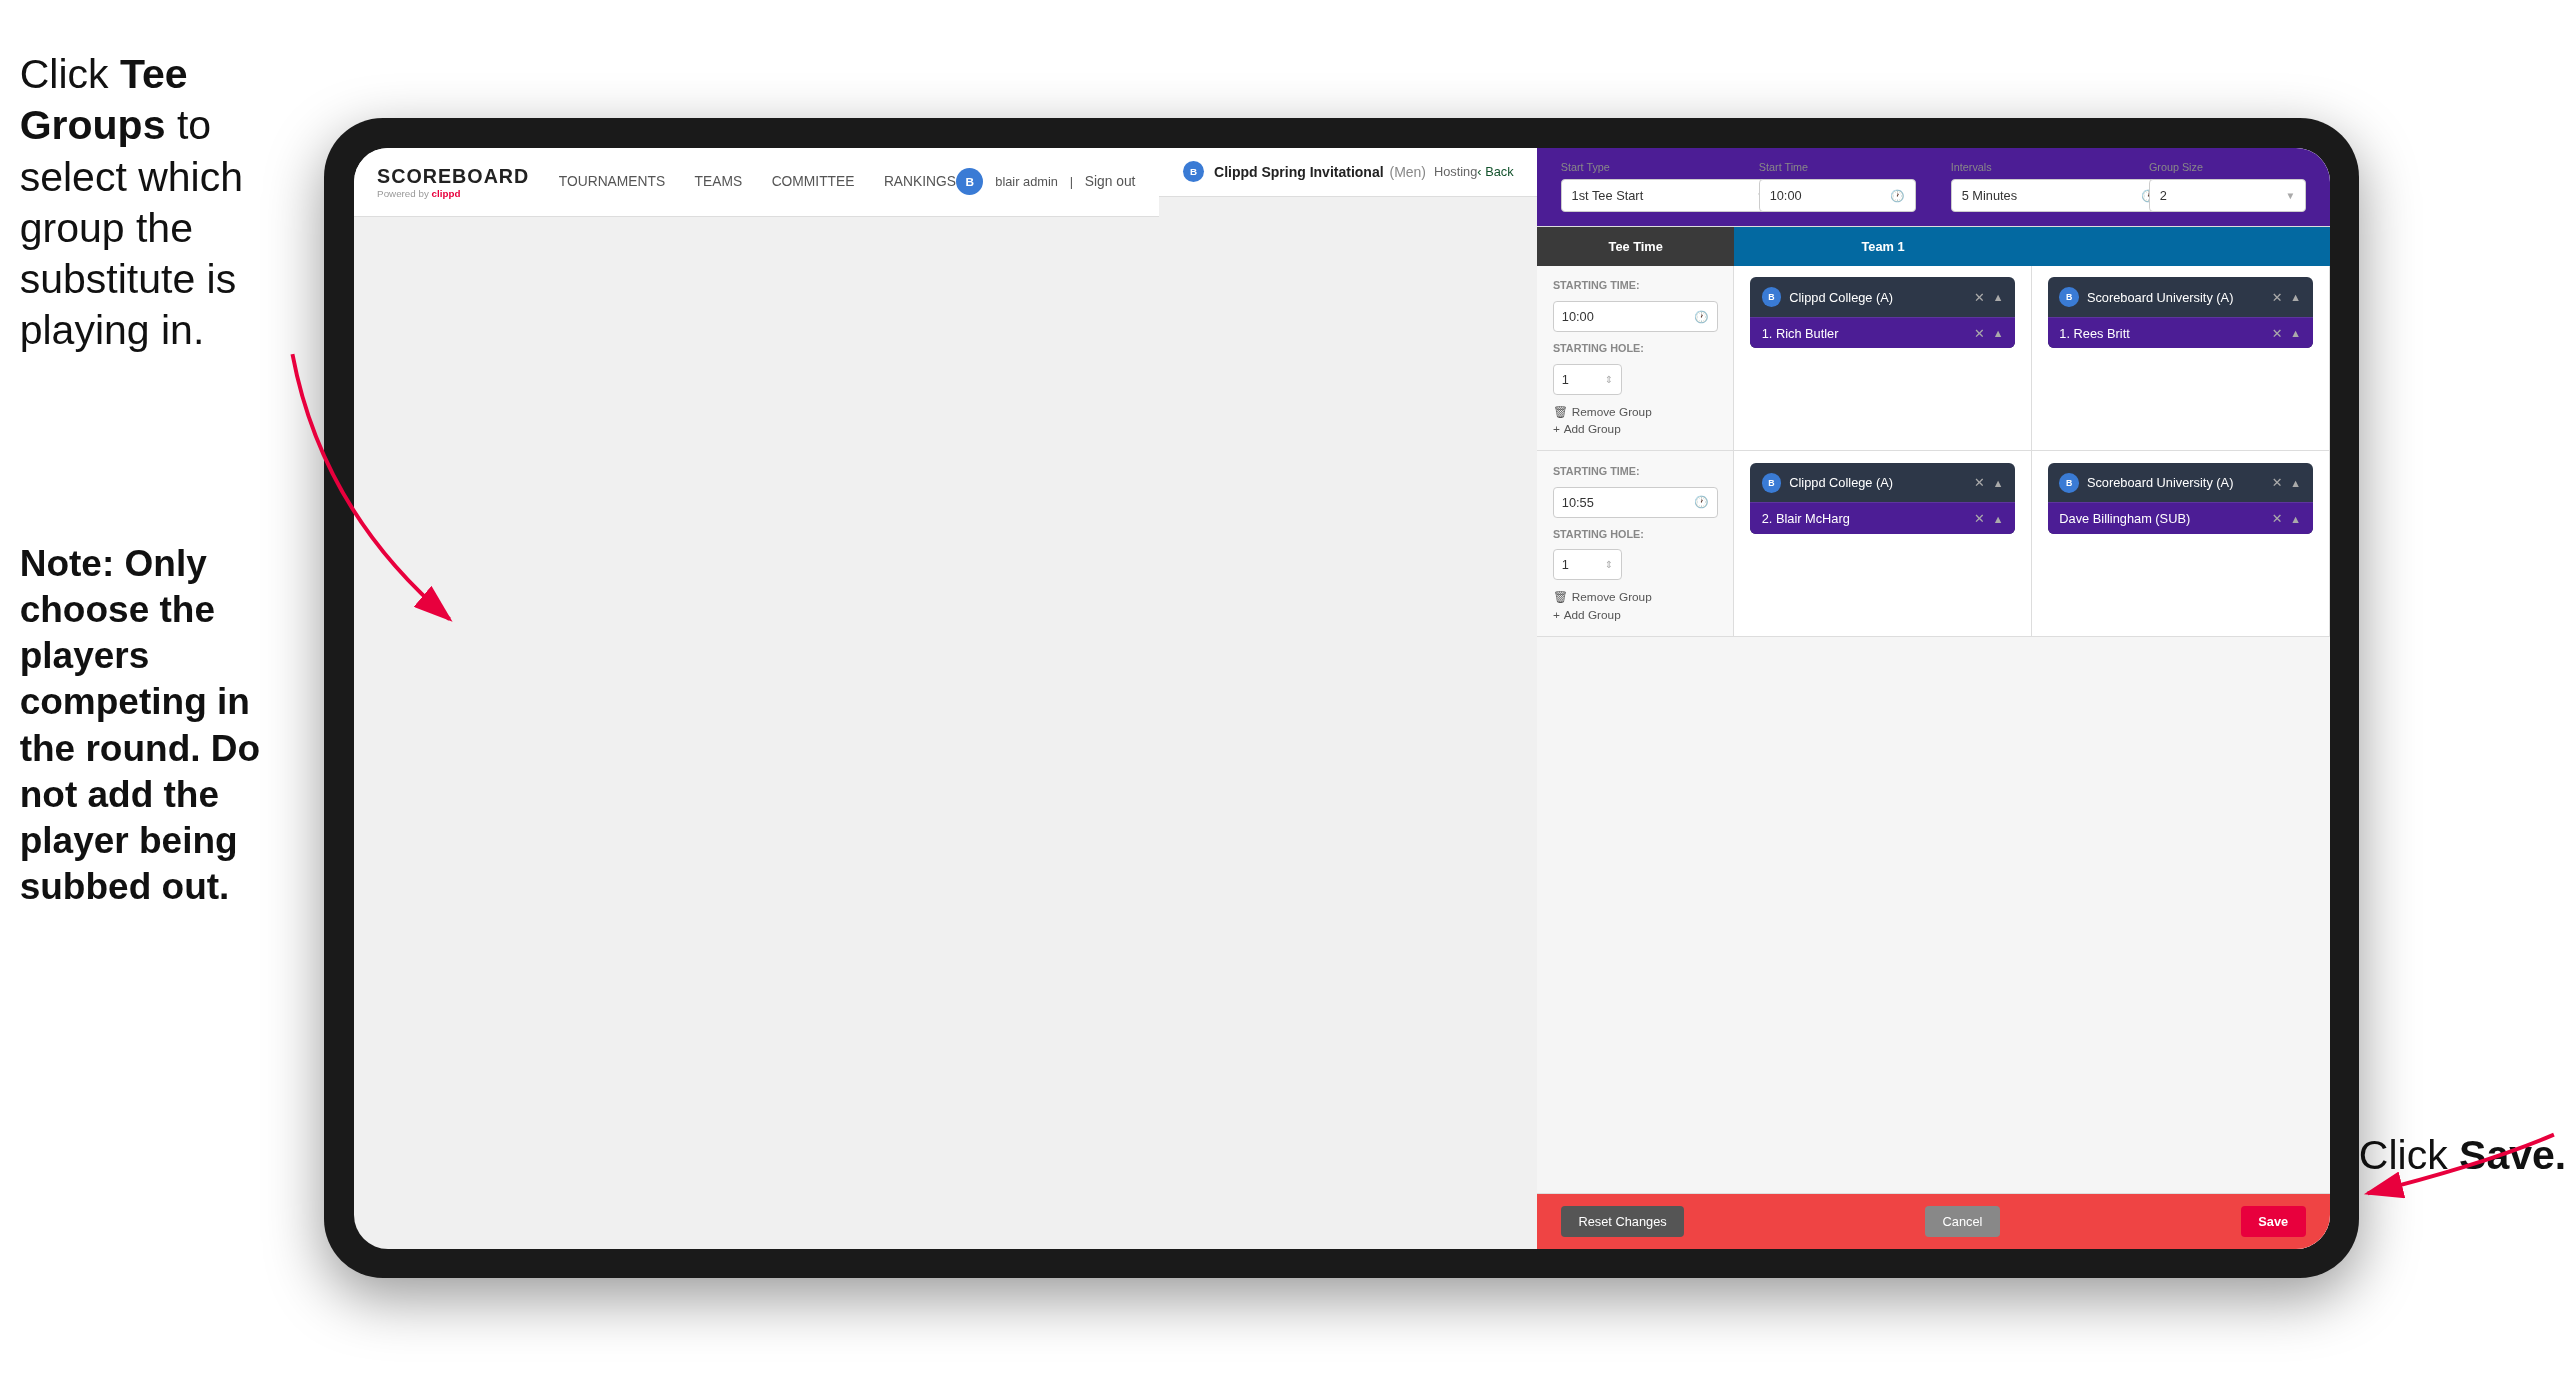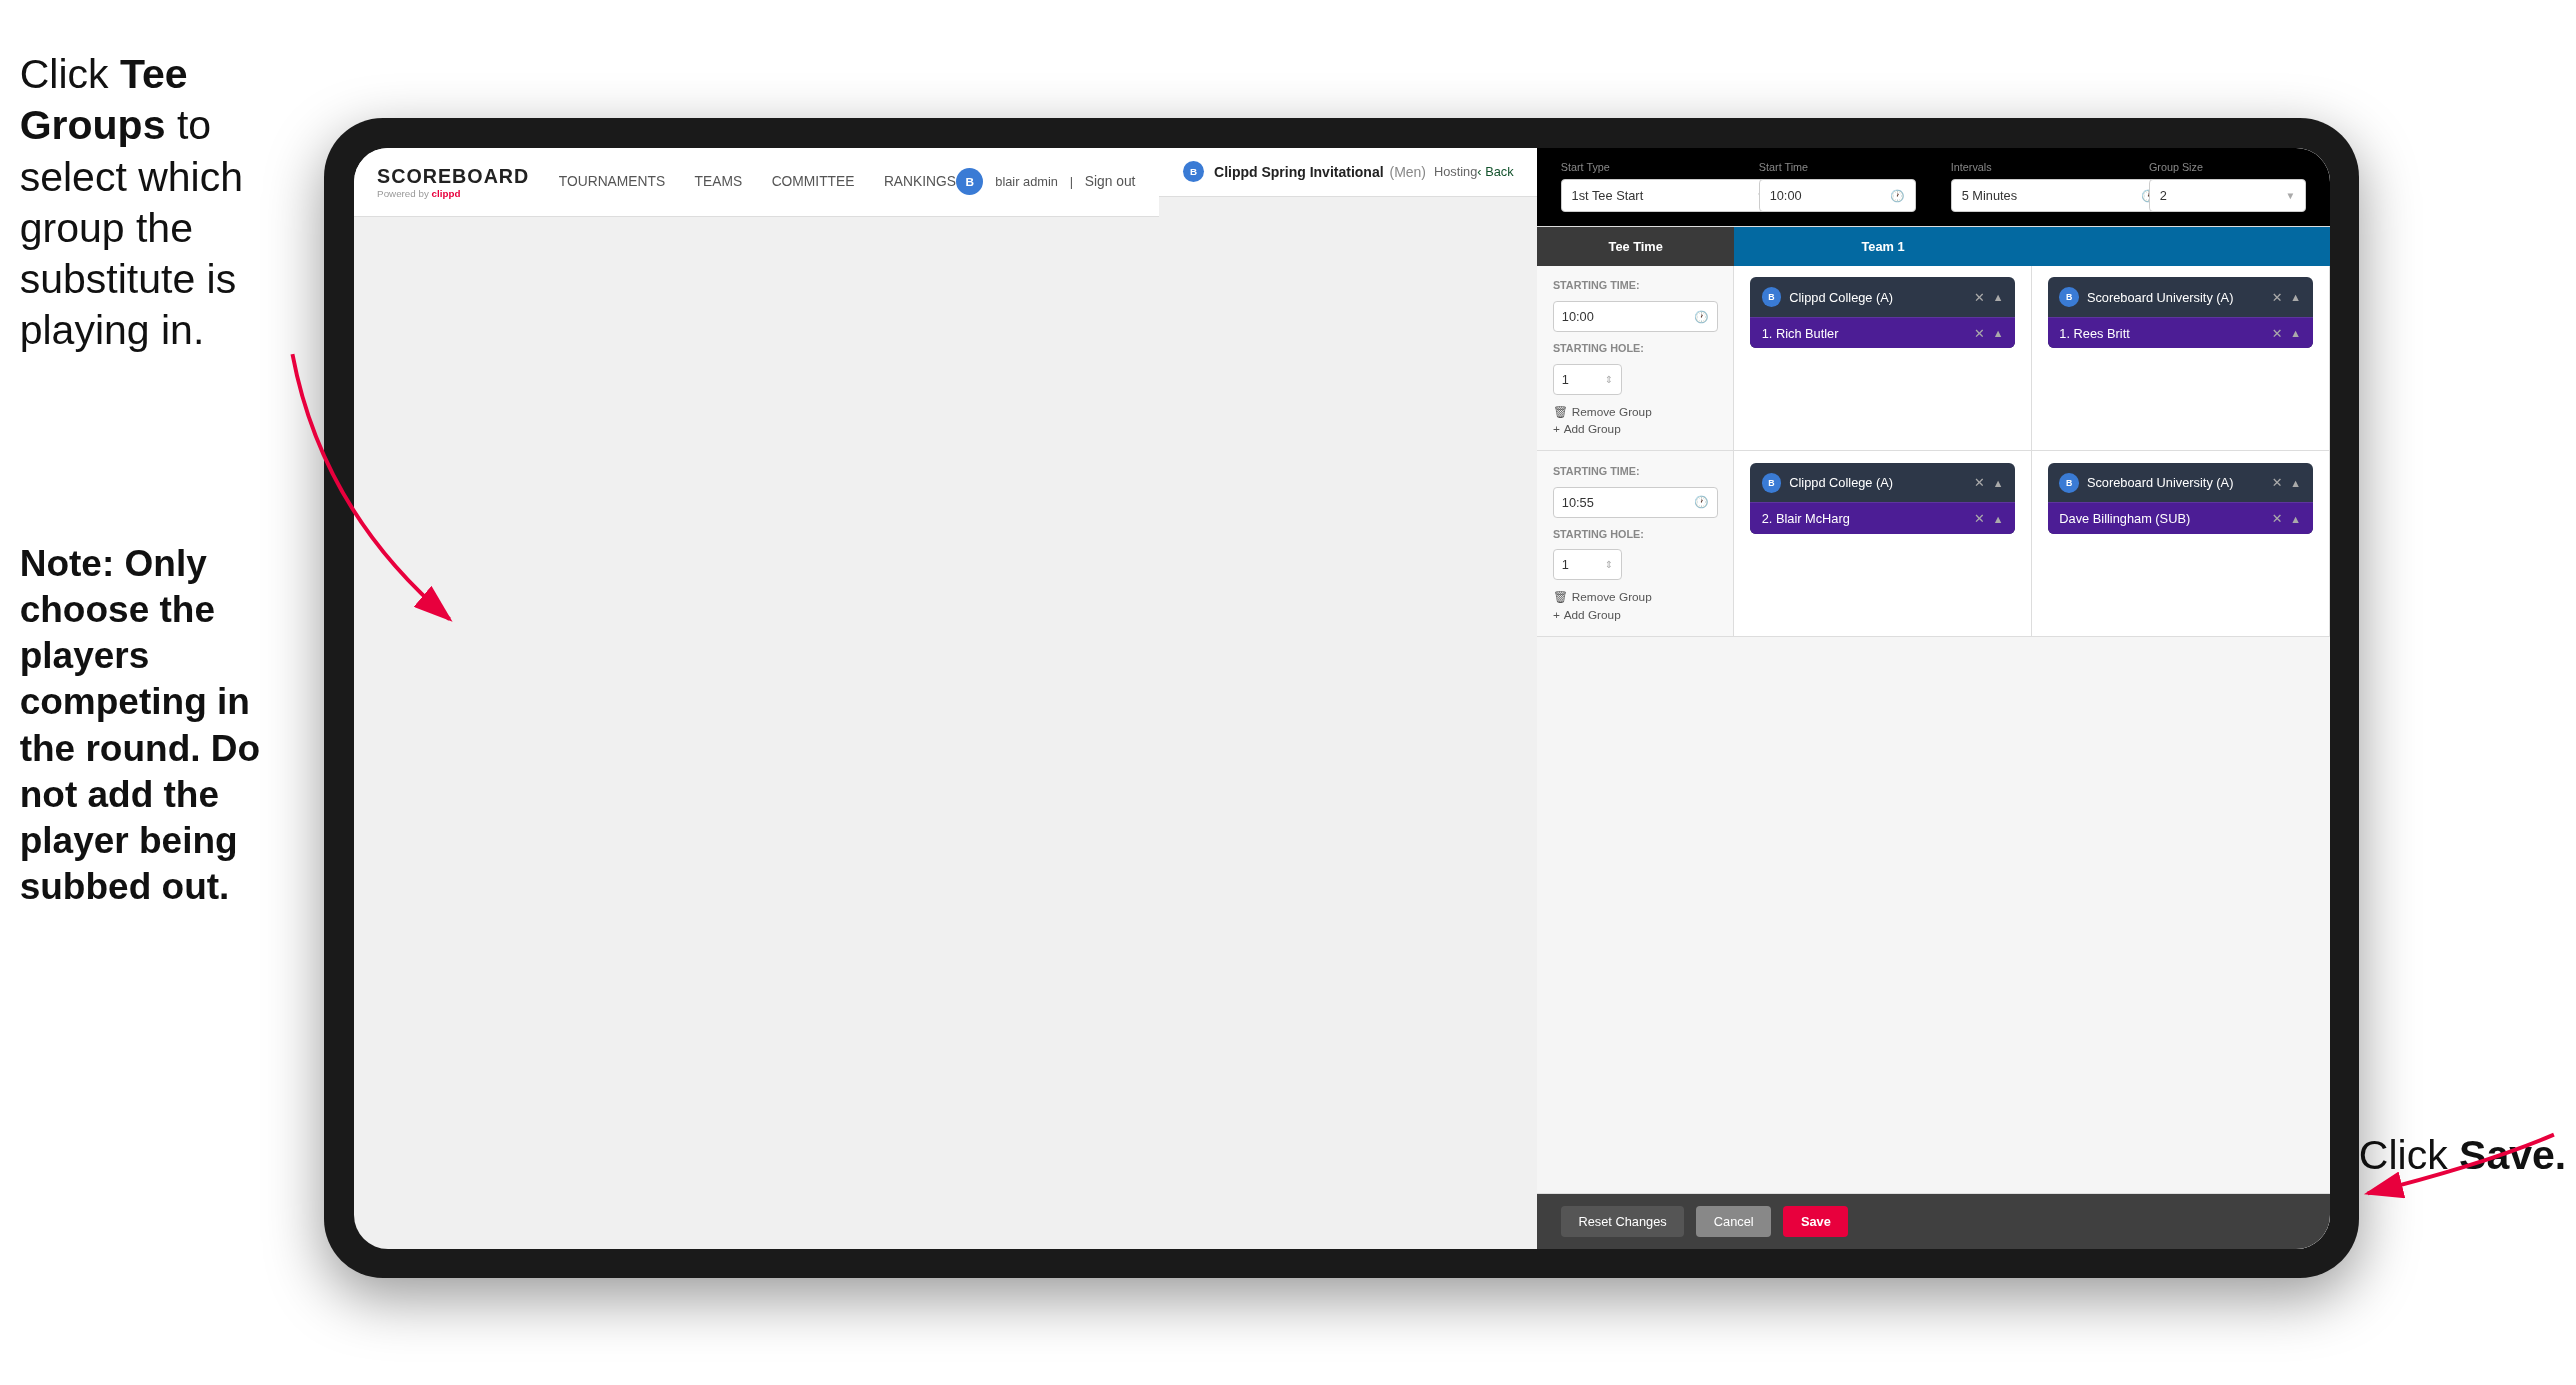--- a/index.html
+++ b/index.html
@@ -178,21 +178,21 @@
     .main-content {
       flex: 1;
       overflow: hidden;
       display: flex;
       flex-direction: column;
       background: #f5f5f5;
     }
 
     
     .settings-bar {
-      background: #000000;
+      background: #4c1d95;
       padding: 13.8px 23.6px;
       display: flex;
       gap: 35px;
       border-bottom: 1px solid #ddd;
       flex-shrink: 0;
     }
     .settings-group {
       display: flex;
       flex-direction: column;
       gap: 5.9px;
@@ -373,23 +373,23 @@
       justify-content: center;
     }
     .player-row-name {
       font-size: 12.8px;
       color: #fff;
       flex: 1;
     }
 
     
     .footer-bar {
-      background: #404040;
-      display: flex;
-      justify-content: flex-start;
+      background: #ef4444;
+      display: flex;
+      justify-content: space-between;
       align-items: center;
       padding: 11.8px 23.6px;
       gap: 11.8px;
       border-top: 1px solid #ddd;
       flex-shrink: 0;
     }
 
     .btn-reset {
       background: #555;
       color: #fff;

